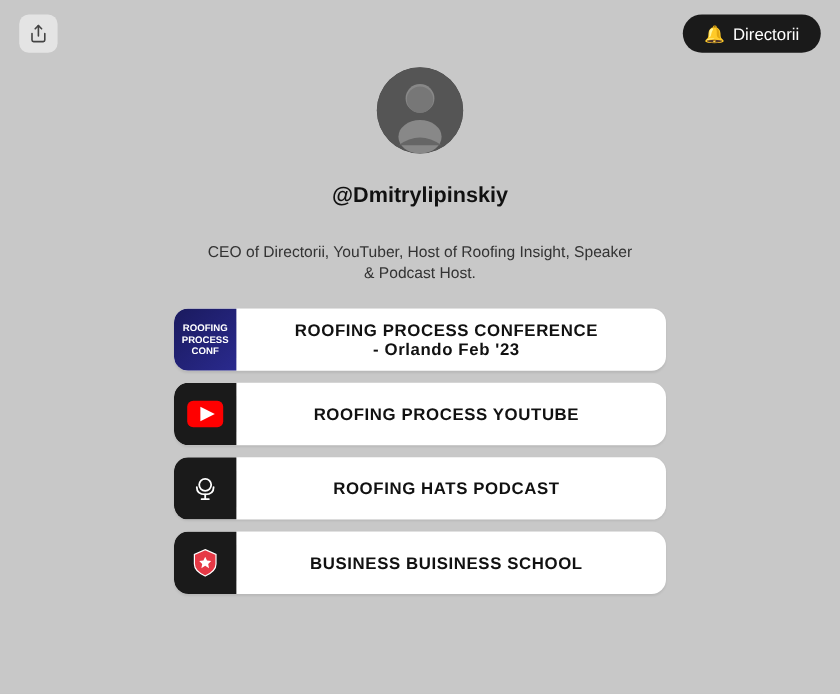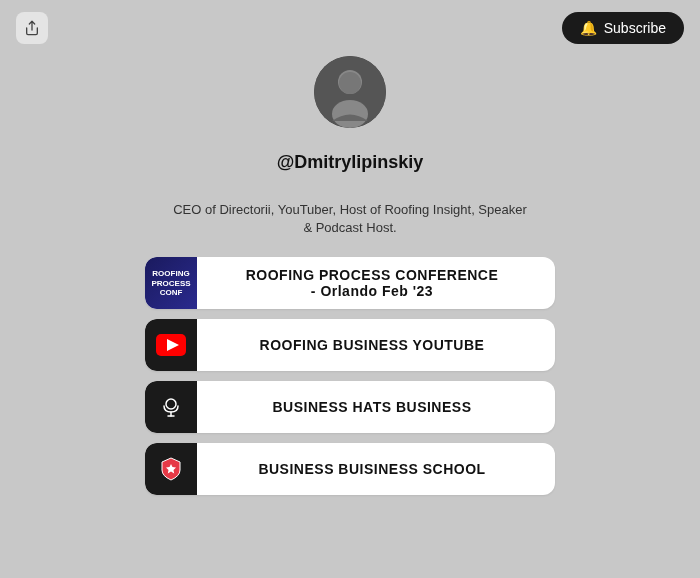--- a/index.html
+++ b/index.html
@@ -211,21 +211,21 @@
   <div class="top-bar">
     <button class="share-btn">
       <svg width="16" height="16" viewBox="0 0 24 24" fill="none" stroke="#444" stroke-width="2" stroke-linecap="round" stroke-linejoin="round">
         <path d="M4 12v8a2 2 0 0 0 2 2h12a2 2 0 0 0 2-2v-8"></path>
         <polyline points="16 6 12 2 8 6"></polyline>
         <line x1="12" y1="2" x2="12" y2="15"></line>
       </svg>
     </button>
     <button class="subscribe-btn">
       <span>🔔</span>
-      <span>Subscribe</span>
+      <span>Directorii</span>
     </button>
   </div>
 
   <div class="profile-section">
     <div class="avatar-svg">
       <svg viewBox="0 0 72 72" xmlns="http://www.w3.org/2000/svg" width="72" height="72">
         <circle cx="36" cy="36" r="36" fill="#555"></circle>
         <circle cx="36" cy="26" r="12" fill="#888"></circle>
         <ellipse cx="36" cy="58" rx="18" ry="14" fill="#888"></ellipse>
 
@@ -250,35 +250,35 @@
 
 
     <div class="link-item">
       <div class="link-icon icon-youtube">
         <div class="icon-inner">
           <div class="yt-icon">
             <div class="yt-play"></div>
           </div>
         </div>
       </div>
-      <span class="link-label">ROOFING BUSINESS YOUTUBE</span>
+      <span class="link-label">ROOFING PROCESS YOUTUBE</span>
     </div>
 
     <div class="link-item">
       <div class="link-icon icon-podcast">
         <div class="icon-inner">
           <svg width="24" height="24" viewBox="0 0 24 24" fill="none">
             <circle cx="12" cy="9" r="5" stroke="white" stroke-width="1.5"></circle>
             <path d="M5 11 Q5 17 12 17 Q19 17 19 11" stroke="white" stroke-width="1.5" stroke-linecap="round" fill="none"></path>
             <line x1="12" y1="17" x2="12" y2="21" stroke="white" stroke-width="1.5" stroke-linecap="round"></line>
             <line x1="9" y1="21" x2="15" y2="21" stroke="white" stroke-width="1.5" stroke-linecap="round"></line>
           </svg>
         </div>
       </div>
-      <span class="link-label">BUSINESS HATS BUSINESS</span>
+      <span class="link-label">ROOFING HATS PODCAST</span>
     </div>
 
 
     <div class="link-item">
       <div class="link-icon icon-school">
         <div class="icon-inner">
           <svg width="26" height="26" viewBox="0 0 26 26" fill="none">
             <path d="M13 2 L22 6 L22 14 Q22 20 13 24 Q4 20 4 14 L4 6 Z" fill="#e63946" stroke="white" stroke-width="1"></path>
             <polygon points="13,8 14.5,11 18,11.5 15.5,14 16.2,17.5 13,15.5 9.8,17.5 10.5,14 8,11.5 11.5,11" fill="white"></polygon>
           </svg>

